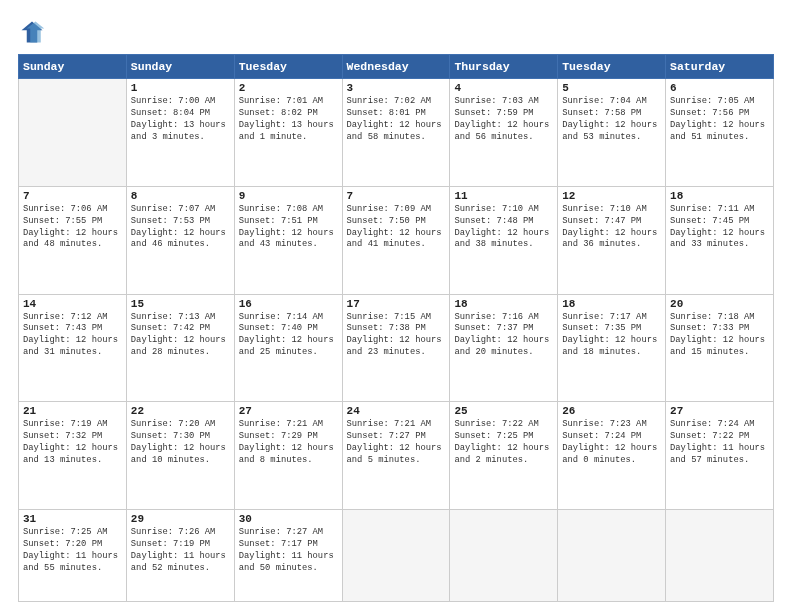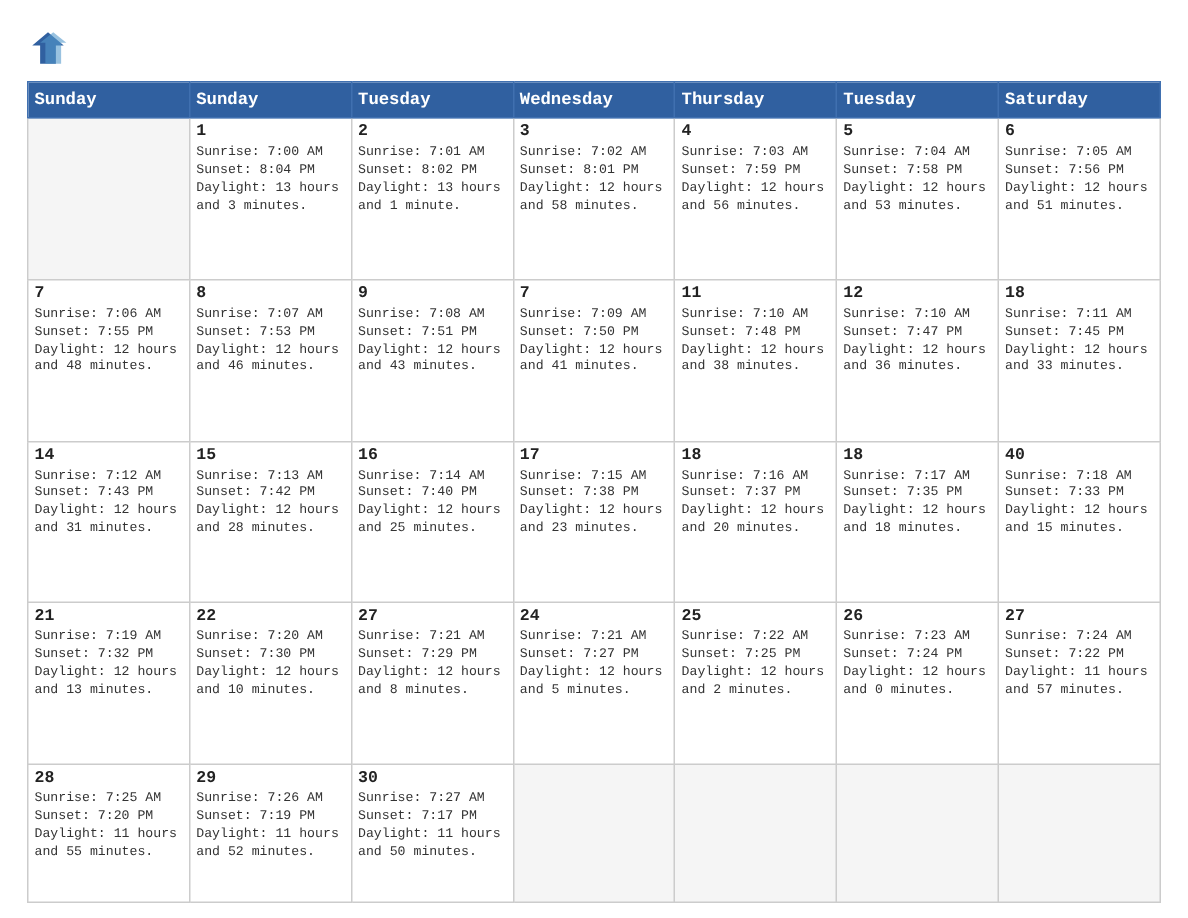--- a/index.html
+++ b/index.html
@@ -210,21 +210,21 @@
           </td>
           <td>
             <span class="day-num">18</span>
             <div class="day-info">Sunrise: 7:16 AM<br>Sunset: 7:37 PM<br>Daylight: 12 hours<br>and 20 minutes.</div>
           </td>
           <td>
             <span class="day-num">18</span>
             <div class="day-info">Sunrise: 7:17 AM<br>Sunset: 7:35 PM<br>Daylight: 12 hours<br>and 18 minutes.</div>
           </td>
           <td>
-            <span class="day-num">40</span>
+            <span class="day-num">20</span>
             <div class="day-info">Sunrise: 7:18 AM<br>Sunset: 7:33 PM<br>Daylight: 12 hours<br>and 15 minutes.</div>
           </td>
         </tr>
         <tr>
           <td>
             <span class="day-num">21</span>
             <div class="day-info">Sunrise: 7:19 AM<br>Sunset: 7:32 PM<br>Daylight: 12 hours<br>and 13 minutes.</div>
           </td>
           <td>
             <span class="day-num">22</span>
@@ -246,21 +246,21 @@
             <span class="day-num">26</span>
             <div class="day-info">Sunrise: 7:23 AM<br>Sunset: 7:24 PM<br>Daylight: 12 hours<br>and 0 minutes.</div>
           </td>
           <td>
             <span class="day-num">27</span>
             <div class="day-info">Sunrise: 7:24 AM<br>Sunset: 7:22 PM<br>Daylight: 11 hours<br>and 57 minutes.</div>
           </td>
         </tr>
         <tr class="last-row">
           <td>
-            <span class="day-num">28</span>
+            <span class="day-num">31</span>
             <div class="day-info">Sunrise: 7:25 AM<br>Sunset: 7:20 PM<br>Daylight: 11 hours<br>and 55 minutes.</div>
           </td>
           <td>
             <span class="day-num">29</span>
             <div class="day-info">Sunrise: 7:26 AM<br>Sunset: 7:19 PM<br>Daylight: 11 hours<br>and 52 minutes.</div>
           </td>
           <td>
             <span class="day-num">30</span>
             <div class="day-info">Sunrise: 7:27 AM<br>Sunset: 7:17 PM<br>Daylight: 11 hours<br>and 50 minutes.</div>
           </td>

